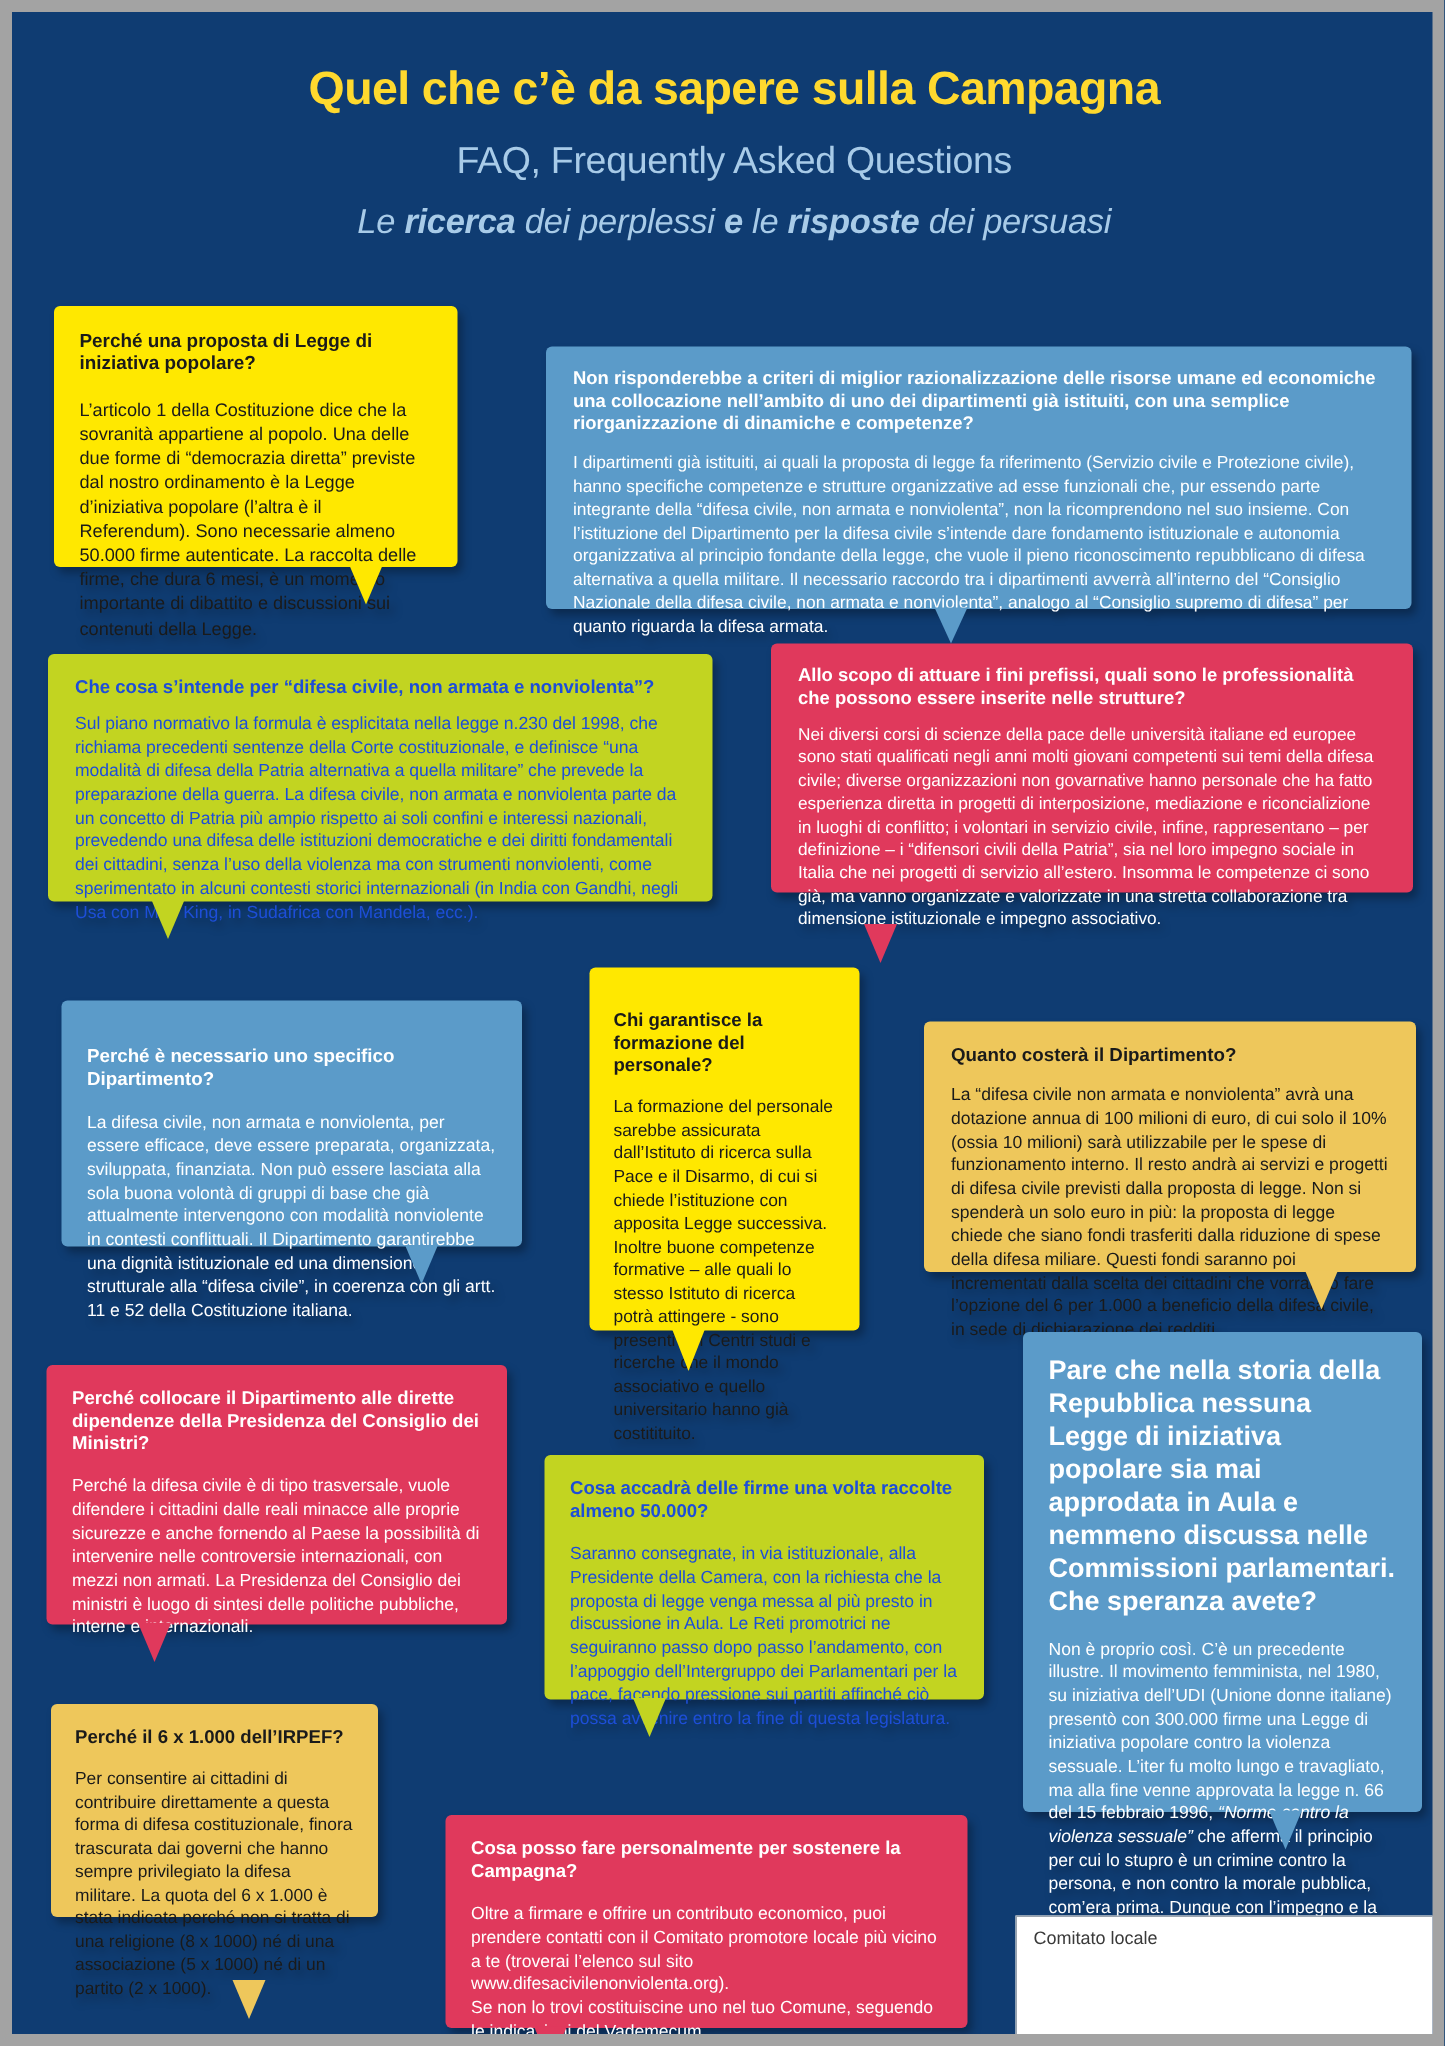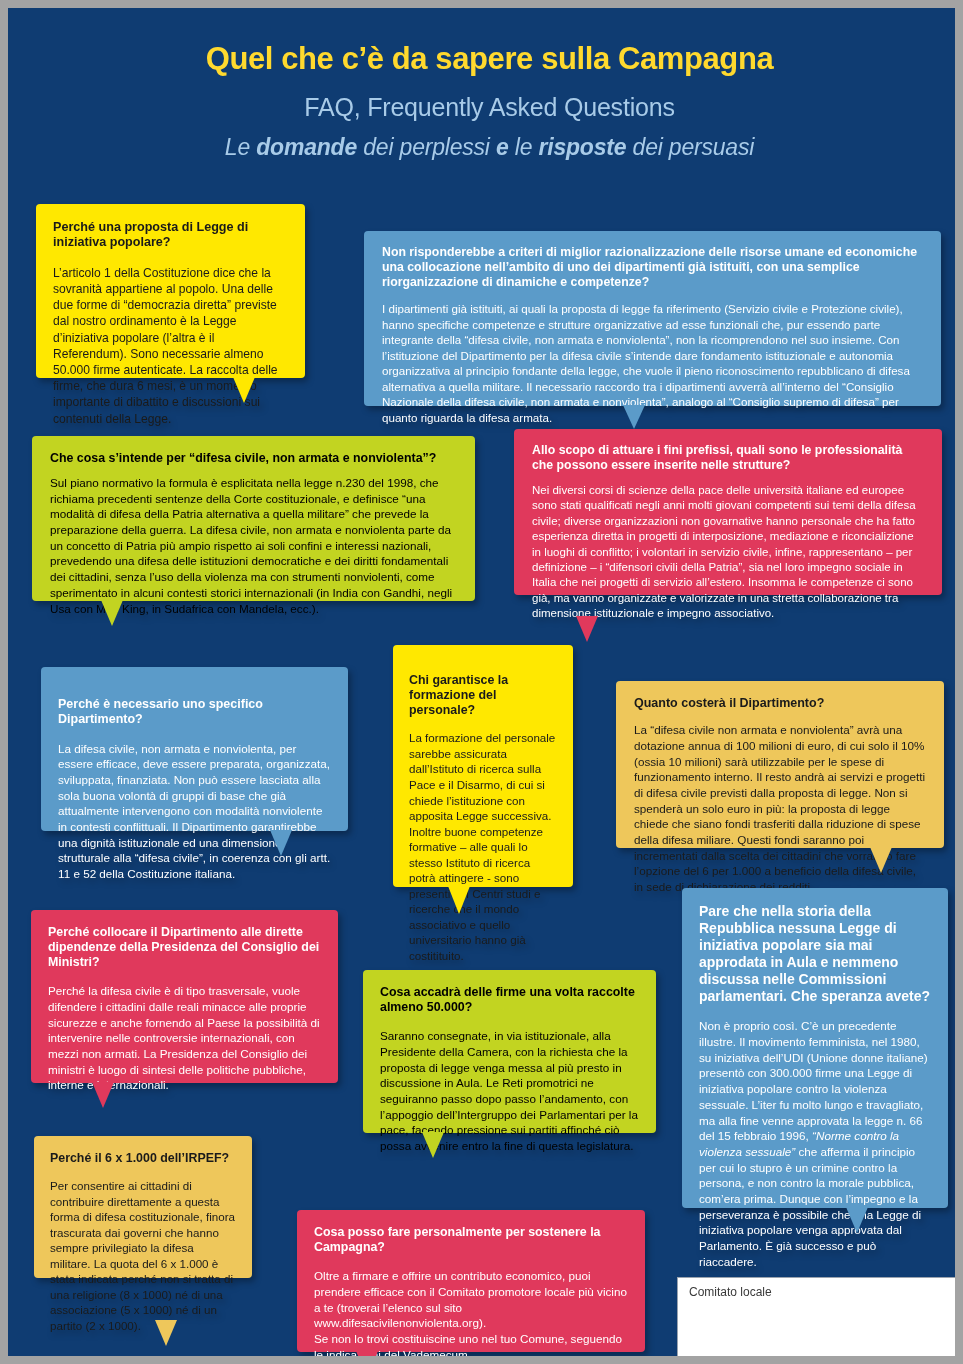--- a/index.html
+++ b/index.html
@@ -54,21 +54,21 @@
 
   
   .tail{
     position:absolute;width:0;height:0;
     border-style:solid;border-color:transparent;
   }
 
   
   .c-yellow{background:#FFE800;color:#1A1A1A;}
   .c-gold  {background:#EEC75B;color:#1A1A1A;}
-  .c-green {background:#C2D421;color:#000000;}
+  .c-green {background:#C2D421;color:#1d4ed8;}
   .c-blue  {background:#5B9BC9;color:#FFFFFF;}
   .c-pink  {background:#E0395C;color:#FFFFFF;}
 
   .t-yellow{border-top-color:#FFE800;}
   .t-gold  {border-top-color:#EEC75B;}
   .t-green {border-top-color:#C2D421;}
   .t-blue  {border-top-color:#5B9BC9;}
   .t-pink  {border-top-color:#E0395C;}
 
   
@@ -81,21 +81,21 @@
   }
 </style>
 </head>
 <body>
 
 <div id="poster">
 
   <div class="hdr">
     <div class="hdr-title">Quel che c’è da sapere sulla Campagna</div>
     <div class="hdr-sub">FAQ, Frequently Asked Questions</div>
-    <div class="hdr-sub2"><span>Le </span><b>domande</b><span> dei perplessi </span><b>e</b><span> le </span><b>risposte</b><span> dei persuasi</span></div>
+    <div class="hdr-sub2"><span>Le </span><b>ricerca</b><span> dei perplessi </span><b>e</b><span> le </span><b>risposte</b><span> dei persuasi</span></div>
   </div>
 
   <div class="bub c-yellow" style="left:28px;top:196px;width:269px;height:174px;padding:16px 17px 12px 17px;">
     <span class="q" style="font-size:12.6px;">Perché una proposta di Legge di iniziativa popolare?</span>
     <span class="a" style="font-size:12.1px;margin-top:14px;">L’articolo 1 della Costituzione dice che la sovranità appartiene al popolo. Una delle due forme di “democrazia diretta” previste dal nostro ordinamento è la Legge d’iniziativa popolare (l’altra è il Referendum). Sono necessarie almeno 50.000 firme autenticate. La raccolta delle firme, che dura 6 mesi, è un momento importante di dibattito e discussioni sui contenuti della Legge.</span>
   </div>
   <div class="tail t-yellow" style="left:225px;top:369px;border-width:26px 11px 0 11px;"></div>
 
   <div class="bub c-blue" style="left:356px;top:223px;width:577px;height:175px;padding:14px 18px 10px 18px;">
     <span class="q" style="font-size:12.3px;">Non risponderebbe a criteri di miglior razionalizzazione delle risorse umane ed economiche una collocazione nell’ambito di uno dei dipartimenti già istituiti, con una semplice riorganizzazione di dinamiche e competenze?</span>
@@ -133,40 +133,40 @@
   </div>
   <div class="tail t-gold" style="left:862px;top:839px;border-width:26px 11px 0 11px;"></div>
 
   <div class="bub c-pink" style="left:23px;top:902px;width:307px;height:173px;padding:15px 17px 10px 17px;">
     <span class="q" style="font-size:12.4px;">Perché collocare il Dipartimento alle dirette dipendenze della Presidenza del Consiglio dei Ministri?</span>
     <span class="a" style="font-size:11.7px;margin-top:13px;">Perché la difesa civile è di tipo trasversale, vuole difendere i cittadini dalle reali minacce alle proprie sicurezze e anche  fornendo al Paese la possibilità di intervenire nelle controversie internazionali, con mezzi non armati. La Presidenza del Consiglio dei ministri è luogo di sintesi delle politiche pubbliche, interne e internazionali.</span>
   </div>
   <div class="tail t-pink" style="left:84px;top:1074px;border-width:26px 11px 0 11px;"></div>
 
   <div class="bub c-blue" style="left:674px;top:880px;width:266px;height:320px;padding:15px 17px 10px 17px;">
-    <span class="q" style="font-size:14px;">Pare che nella storia della Repubblica nessuna Legge di iniziativa popolare sia mai approdata in Aula e nemmeno discussa nelle Commissioni parlamentari. Che speranza avete?</span>
+    <span class="q" style="font-size:18px;">Pare che nella storia della Repubblica nessuna Legge di iniziativa popolare sia mai approdata in Aula e nemmeno discussa nelle Commissioni parlamentari. Che speranza avete?</span>
     <span class="a" style="font-size:11.7px;margin-top:13px;"><span>Non è proprio così.  C’è un precedente illustre. Il movimento femminista, nel 1980, su iniziativa dell’UDI (Unione donne italiane) presentò con 300.000 firme una Legge di iniziativa popolare contro la violenza sessuale. L’iter fu molto lungo e travagliato, ma alla fine venne approvata la legge n. 66 del 15 febbraio 1996, </span><i>“Norme contro la violenza sessuale”</i><span> che afferma il principio per cui lo stupro è un crimine contro la persona, e non contro la morale pubblica, com’era prima. Dunque con l’impegno e la perseveranza è possibile che una Legge di iniziativa popolare venga  approvata dal Parlamento. È già successo e può riaccadere.</span></span>
   </div>
   <div class="tail t-blue" style="left:838px;top:1199px;border-width:26px 11px 0 11px;"></div>
 
   <div class="bub c-green" style="left:355px;top:962px;width:293px;height:163px;padding:15px 17px 10px 17px;">
     <span class="q" style="font-size:12.4px;">Cosa accadrà delle firme una volta raccolte almeno 50.000?</span>
     <span class="a" style="font-size:11.7px;margin-top:13px;">Saranno consegnate, in via istituzionale, alla Presidente della Camera, con la richiesta che la proposta di legge venga messa al più presto in discussione in Aula. Le Reti promotrici ne seguiranno passo dopo passo l’andamento, con l’appoggio dell’Intergruppo dei Parlamentari per la pace, facendo pressione sui partiti affinché ciò possa avvenire entro la fine di questa legislatura.</span>
   </div>
   <div class="tail t-green" style="left:414px;top:1124px;border-width:26px 11px 0 11px;"></div>
 
   <div class="bub c-gold" style="left:26px;top:1128px;width:218px;height:142px;padding:15px 16px 10px 16px;">
     <span class="q" style="font-size:12.4px;">Perché il 6 x 1.000 dell’IRPEF?</span>
     <span class="a" style="font-size:11.6px;margin-top:12px;">Per consentire ai cittadini di contribuire direttamente a questa forma di difesa costituzionale, finora trascurata dai governi che hanno sempre privilegiato la difesa militare. La quota del 6 x 1.000 è stata indicata perché non si tratta di una religione (8 x 1000) né di una associazione (5 x 1000) né di un partito (2 x 1000).</span>
   </div>
   <div class="tail t-gold" style="left:147px;top:1312px;border-width:26px 11px 0 11px;"></div>
 
   <div class="bub c-pink" style="left:289px;top:1202px;width:348px;height:142px;padding:15px 17px 10px 17px;">
     <span class="q" style="font-size:12.4px;">Cosa posso fare personalmente per sostenere la Campagna?</span>
-    <span class="a" style="font-size:11.7px;margin-top:13px;white-space:pre-line;">Oltre a firmare e offrire un contributo economico, puoi prendere efficace con il Comitato promotore locale più vicino a te (troverai l’elenco sul sito www.difesacivilenonviolenta.org).
+    <span class="a" style="font-size:11.7px;margin-top:13px;white-space:pre-line;">Oltre a firmare e offrire un contributo economico, puoi prendere contatti con il Comitato promotore locale più vicino a te (troverai l’elenco sul sito www.difesacivilenonviolenta.org).
  Se non lo trovi costituiscine uno nel tuo Comune, seguendo le indicazioni del Vademecum.</span>
   </div>
   <div class="tail t-pink" style="left:348px;top:1343px;border-width:26px 11px 0 11px;"></div>
 
   <div class="formbox" style="left:669px;top:1269px;width:286px;height:88px;">
     <span class="lbl">Comitato locale</span>
   </div>
 
 </div>
 

